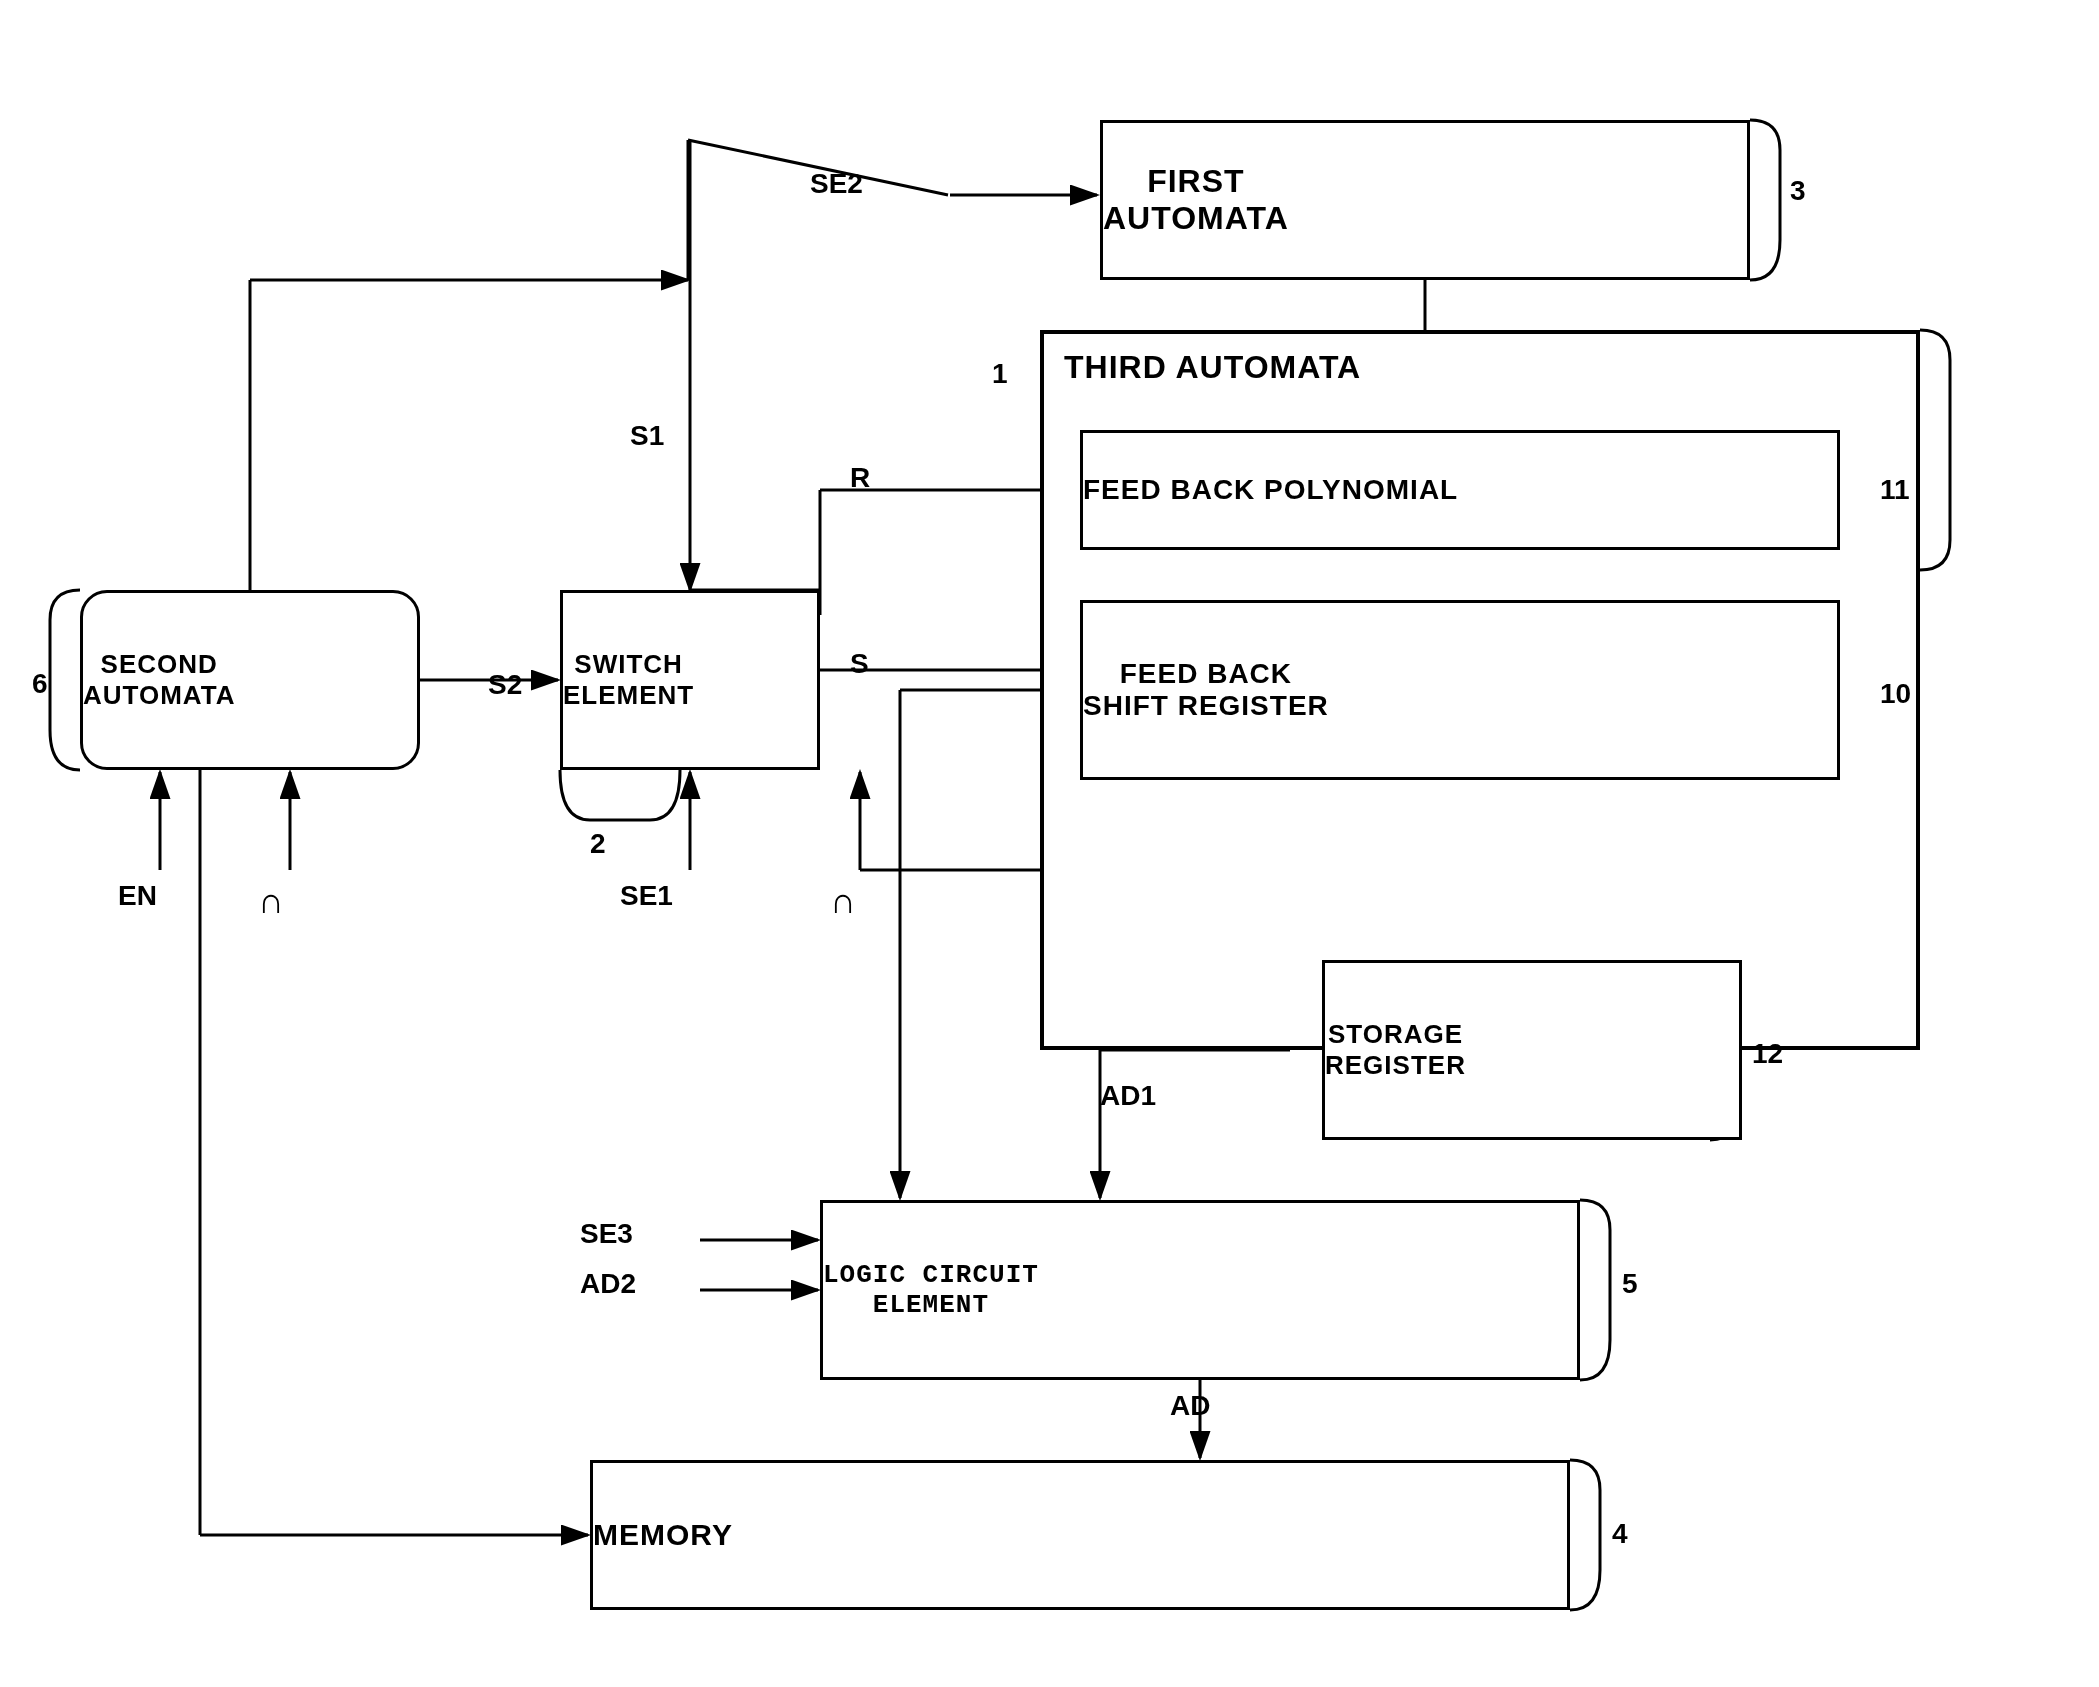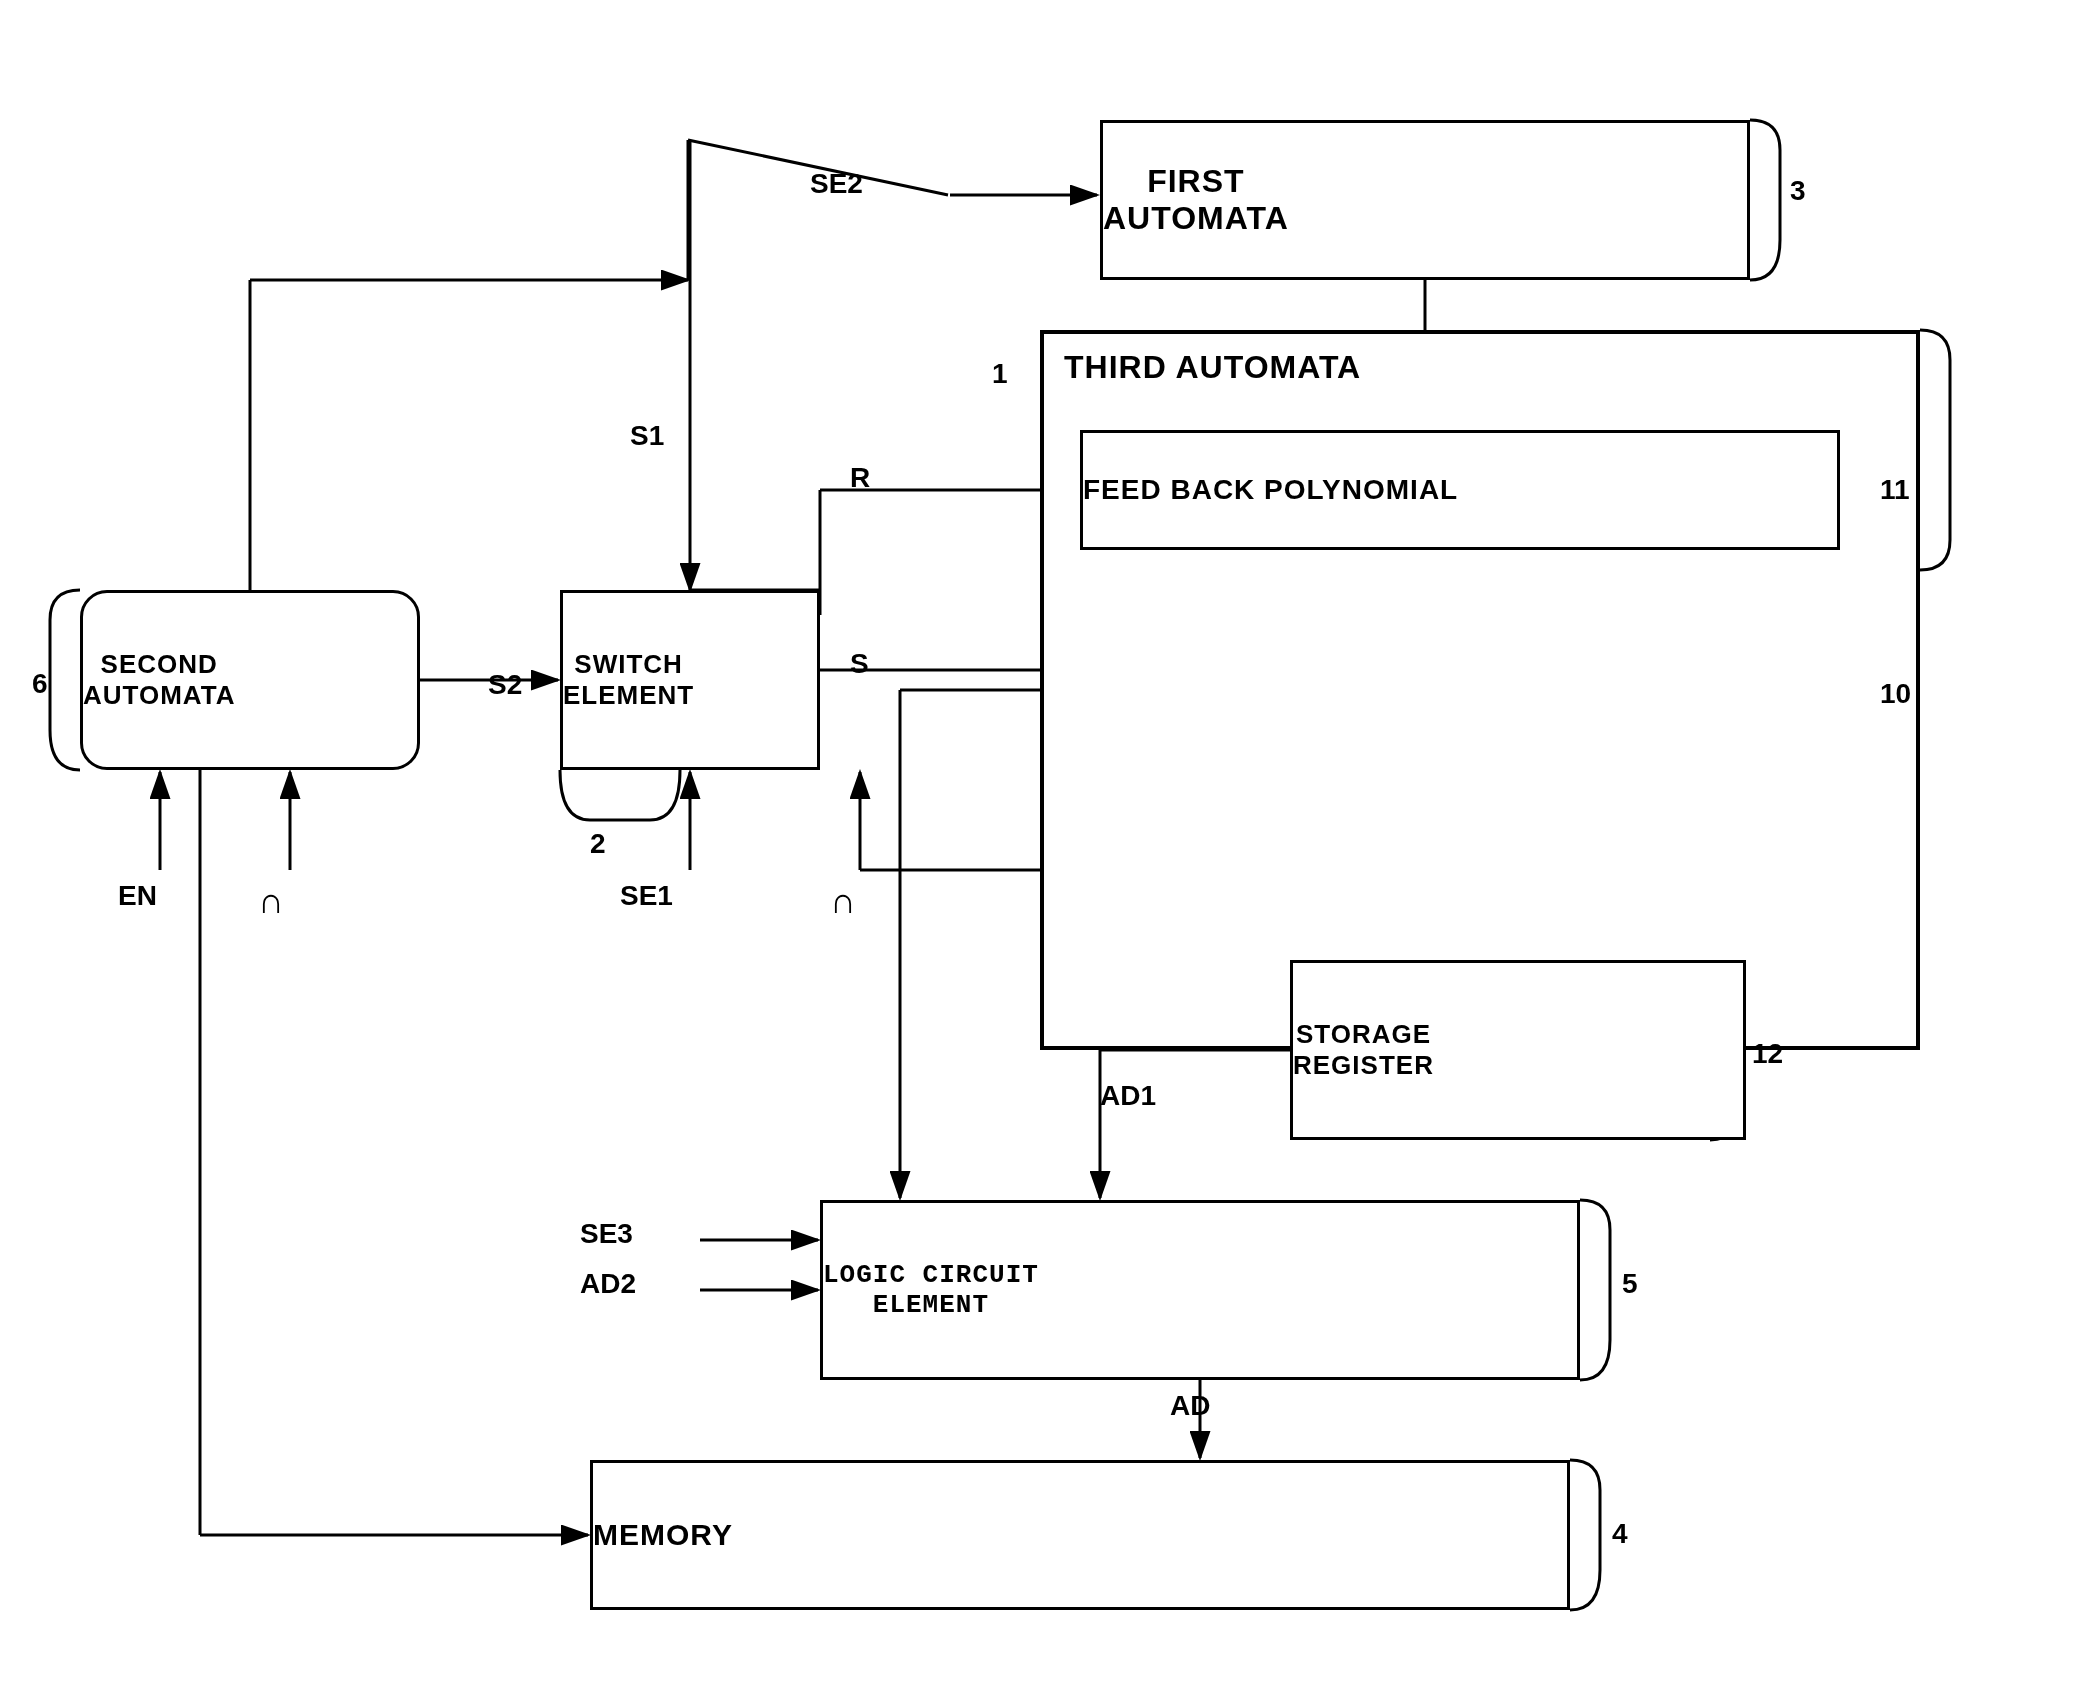--- a/index.html
+++ b/index.html
@@ -143,32 +143,36 @@
   </div>
 
   <div class="box box-large" style="left:1040px; top:330px; width:880px; height:720px; font-size:32px; align-items:flex-start; justify-content:flex-start; padding:15px 20px;">
     <span>THIRD AUTOMATA</span>
   </div>
 
   <div class="box" style="left:1080px; top:430px; width:760px; height:120px; font-size:28px;">
     <span>FEED BACK POLYNOMIAL</span>
   </div>
 
+  <div class="box" style="left:1080px; top:600px; width:760px; height:180px; font-size:28px;">
+    <span style="white-space:pre-line;">FEED BACK
+SHIFT REGISTER</span>
+  </div>
 
   <div class="box" style="left:560px; top:590px; width:260px; height:180px; font-size:26px;">
     <span style="white-space:pre-line;">SWITCH
 ELEMENT</span>
   </div>
 
   <div class="box" style="left:80px; top:590px; width:340px; height:180px; font-size:26px;border-radius:27px;">
     <span style="white-space:pre-line;">SECOND
 AUTOMATA</span>
   </div>
 
-  <div class="box" style="left:1290px; top:960px; width:456px; height:180px; font-size:26px;">
+  <div class="box" style="left:1322px; top:960px; width:420px; height:180px; font-size:26px;">
     <span style="white-space:pre-line;">STORAGE
 REGISTER</span>
   </div>
 
   <div class="box" style="left:820px; top:1200px; width:760px; height:180px; font-size:26px;font-family:Liberation Mono, monospace;">
     <span style="white-space:pre-line;">LOGIC CIRCUIT
 ELEMENT</span>
   </div>
 
   <div class="box" style="left:590px; top:1460px; width:980px; height:150px; font-size:30px;">

